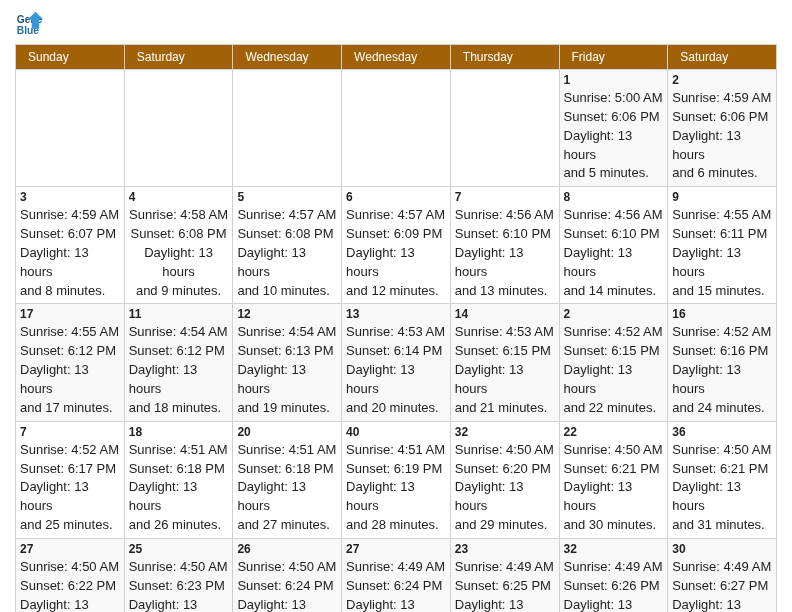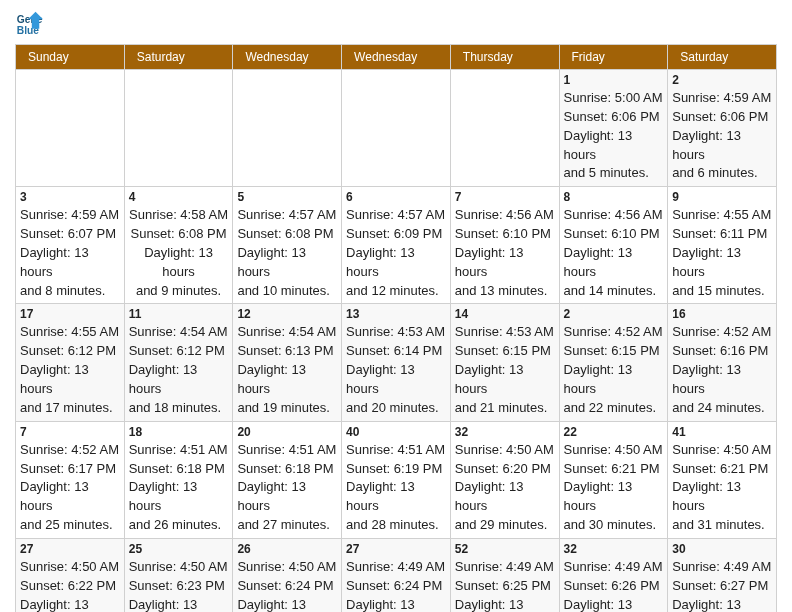--- a/index.html
+++ b/index.html
@@ -278,21 +278,21 @@
 and 29 minutes.</div>
         </td>
         <td>
           <span class="day-number">22</span>
           <div class="day-info" style="white-space: pre-line;">Sunrise: 4:50 AM
 Sunset: 6:21 PM
 Daylight: 13 hours
 and 30 minutes.</div>
         </td>
         <td>
-          <span class="day-number">41</span>
+          <span class="day-number">36</span>
           <div class="day-info" style="white-space: pre-line;">Sunrise: 4:50 AM
 Sunset: 6:21 PM
 Daylight: 13 hours
 and 31 minutes.</div>
         </td>
       </tr>
       <tr>
         <td>
           <span class="day-number">27</span>
           <div class="day-info" style="white-space: pre-line;">Sunrise: 4:50 AM
@@ -315,21 +315,21 @@
 and 33 minutes.</div>
         </td>
         <td>
           <span class="day-number">27</span>
           <div class="day-info" style="white-space: pre-line;">Sunrise: 4:49 AM
 Sunset: 6:24 PM
 Daylight: 13 hours
 and 34 minutes.</div>
         </td>
         <td>
-          <span class="day-number">52</span>
+          <span class="day-number">23</span>
           <div class="day-info" style="white-space: pre-line;">Sunrise: 4:49 AM
 Sunset: 6:25 PM
 Daylight: 13 hours
 and 35 minutes.</div>
         </td>
         <td>
           <span class="day-number">32</span>
           <div class="day-info" style="white-space: pre-line;">Sunrise: 4:49 AM
 Sunset: 6:26 PM
 Daylight: 13 hours

